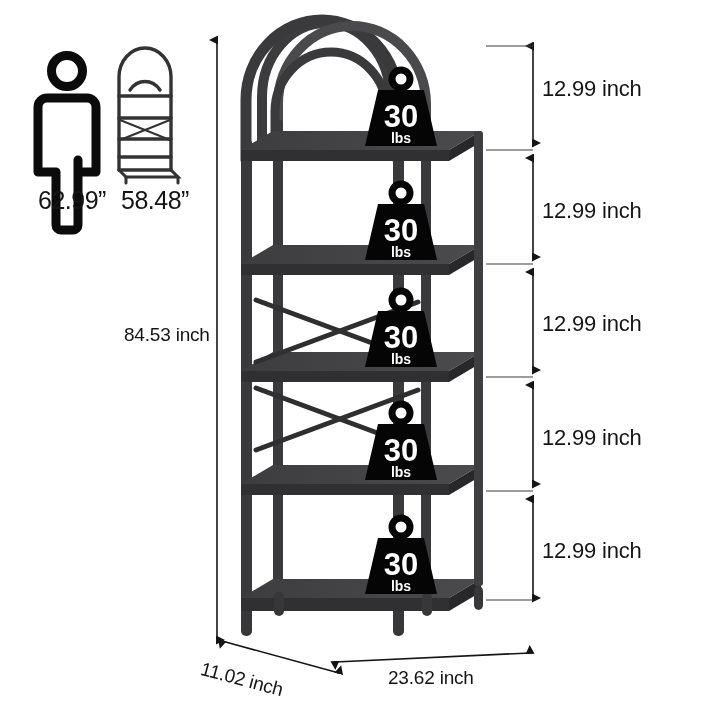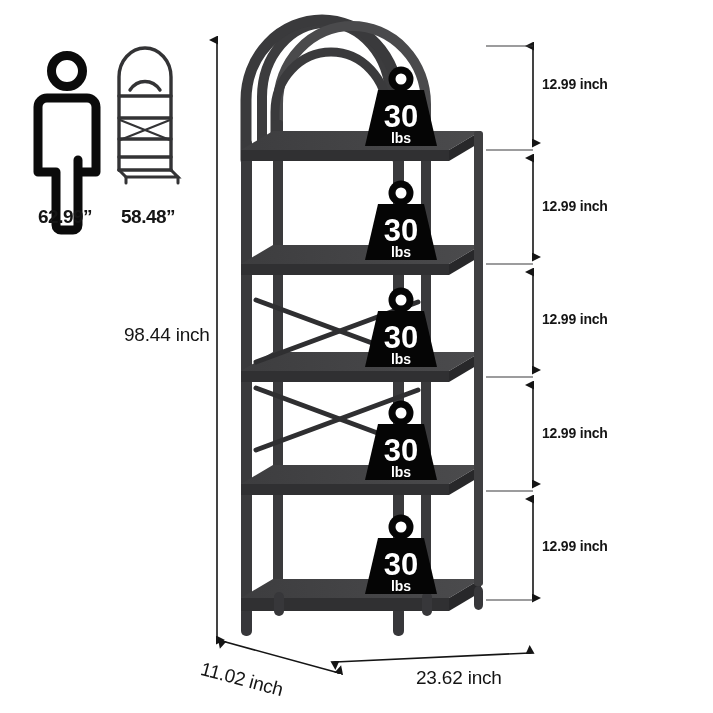--- a/index.html
+++ b/index.html
@@ -13,22 +13,22 @@
     position: relative;
     width: 713px; height: 713px;
     background: #ffffff;
   }
   .lbl {
     position: absolute;
     color: #151515;
     white-space: nowrap;
     letter-spacing: -0.2px;
   }
-  .dim-lbl { font-size: 14px; font-weight: 700; }
-  .cmp-lbl { font-size: 19px; font-weight: 700; letter-spacing: -0.5px; margin-top: 20px; }
+  .dim-lbl { font-size: 22px; font-weight: 400; }
+  .cmp-lbl { font-size: 25px; font-weight: 400; letter-spacing: -0.5px; }
   .big-lbl { font-size: 19px; font-weight: 400; }
   #svgroot { position: absolute; inset: 0; }
   .wt-num { font-family: "Liberation Sans", sans-serif; font-weight: 700; fill: #ffffff; }
   .wt-unit { font-family: "Liberation Sans", sans-serif; font-weight: 700; fill: #ffffff; }
 </style>
 </head>
 <body>
 
 <div id="stage">
 
@@ -245,29 +245,29 @@
 
     <g stroke="#151515" stroke-width="1.6" fill="none">
       <line x1="222" y1="641" x2="339" y2="673" marker-start="url(#arrStart)" marker-end="url(#arrEnd)"></line>
     </g>
   </svg>
 
   <div class="lbl cmp-lbl" style="left:38px; top:186px;">62.99”</div>
 
   <div class="lbl cmp-lbl" style="left:121px; top:186px;">58.48”</div>
 
-  <div class="lbl big-lbl" style="left:124px; top:324px;">98.44 inch</div>
+  <div class="lbl big-lbl" style="left:124px; top:324px;">84.53 inch</div>
 
   <div class="lbl dim-lbl" style="left:542px; top:76px;">12.99 inch</div>
 
   <div class="lbl dim-lbl" style="left:542px; top:198px;">12.99 inch</div>
 
   <div class="lbl dim-lbl" style="left:542px; top:311px;">12.99 inch</div>
 
   <div class="lbl dim-lbl" style="left:542px; top:425px;">12.99 inch</div>
 
   <div class="lbl dim-lbl" style="left:542px; top:538px;">12.99 inch</div>
 
-  <div class="lbl big-lbl" style="left:388px; top:667px;margin-left:28px;">23.62 inch</div>
+  <div class="lbl big-lbl" style="left:388px; top:667px;">23.62 inch</div>
 
   <div class="lbl big-lbl" style="left:204px; top:658px; transform: rotate(15deg); transform-origin: 0 0;">11.02 inch</div>
 
 </div>
 
 </body></html>

